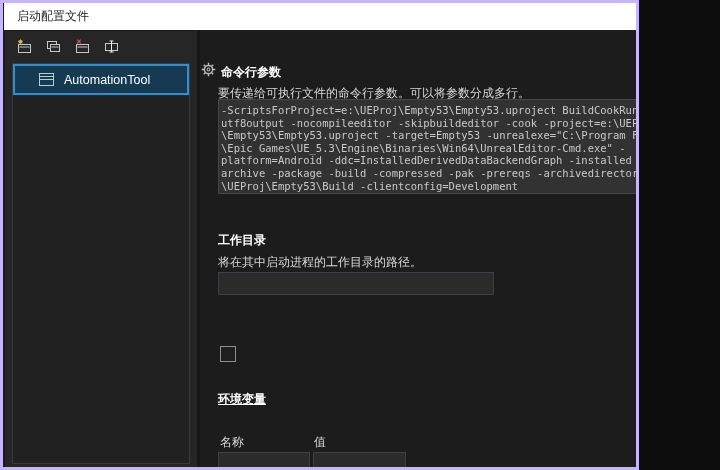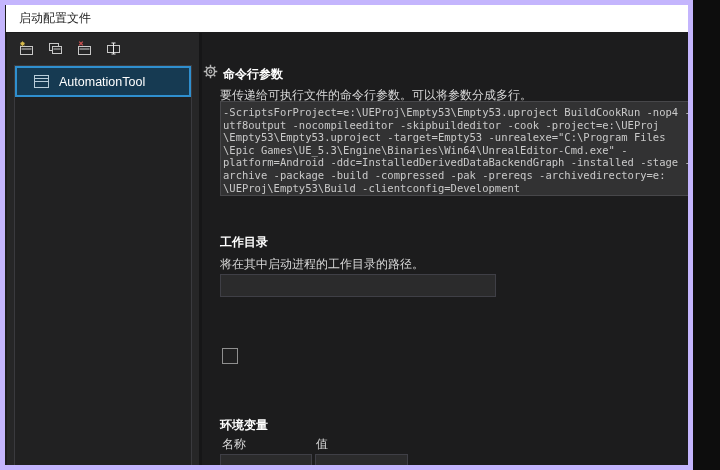--- a/index.html
+++ b/index.html
@@ -1,37 +1,37 @@
 <!DOCTYPE html>
 <html><head>
 <meta charset="utf-8">
 <style>
   * { margin:0; padding:0; box-sizing:border-box; }
   html,body { width:720px; height:470px; overflow:hidden; background:#0d0d0d;
               font-family:"Liberation Sans", sans-serif; }
-  #window { position:relative; width:693px; height:470px; background:#1c1c1d;
-            border:5px solid #c4b5fd; overflow:hidden; }
+  #window { position:relative; width:639px; height:470px; background:#1c1c1d;
+            border:3px solid #c4b5fd; overflow:hidden; }
 
   
   .titlebar { position:absolute; left:1px; top:0; width:717px; height:27px; background:#ffffff; }
   .titlebar .title { position:absolute; left:13px; top:0; line-height:27px; font-size:12px; color:#1e1e1e; }
   .close-btn { position:absolute; right:6px; top:3px; width:24px; height:22px; text-align:center;
                line-height:22px; font-size:17px; color:#2b2b2b; cursor:default; }
 
   
   .left-rail { position:absolute; left:2px; top:28px; width:192px; height:440px; background:#262627; }
   .gutter { position:absolute; left:194px; top:28px; width:3px; height:440px; background:#161617; }
 
   .toolbar { position:absolute; left:10px; top:6px; display:flex; gap:11px; }
   .tool-btn { width:18px; height:18px; display:flex; align-items:center; justify-content:center; }
 
   .listbox { position:absolute; left:7px; top:32px; width:178px; height:401px;
              background:#212122; border:1px solid #3a3a3e; }
   .profile-item { height:31px; border:2px solid #2f8fcf; background:#163a52;
-                  display:flex; align-items:center; padding-left:17px; }
+                  display:flex; align-items:center; padding-left:24px; }
   .profile-item .p-icon { margin-right:10px; display:flex; }
   .profile-item .p-label { color:#ffffff; font-size:12.5px; }
 
   
   .section-title { position:absolute; color:#ffffff; font-size:12px; font-weight:bold; }
   .section-desc  { position:absolute; color:#d8d8d8; font-size:12px; }
   .gear-wrap { position:absolute; left:198px; top:59px; }
 
   .cmdbox { position:absolute; left:215px; top:96px; width:477px; height:95px;
             background:#323233; border:1px solid #47474a; padding:4px 2px;
@@ -137,21 +137,21 @@
 platform=Android -ddc=InstalledDerivedDataBackendGraph -installed -stage -
 archive -package -build -compressed -pak -prereqs -archivedirectory=e:
 \UEProj\Empty53\Build -clientconfig=Development</div>
 
   <div class="section-title" style="left:215px; top:229px;">工作目录</div>
   <div class="section-desc" style="left:215px; top:251px;">将在其中启动进程的工作目录的路径。</div>
   <input id="wd-input" class="text-input" type="text" value="" style="">
 
   <div class="checkbox"></div>
 
-  <div class="section-title" style="left:215px; top:412px;">环境变量</div>
+  <div class="section-title" style="left:215px; top:388px;text-decoration:underline;">环境变量</div>
   <div class="col-header" style="left:217px; top:431px;">名称</div>
   <div class="col-header" style="left:311px; top:431px;">值</div>
   <input id="env-name-input" class="text-input" type="text" value="" style="">
   <input id="env-value-input" class="text-input" type="text" value="" style="">
 
   <div class="scrollbar">
     <div class="sb-arrow up">
         <span class="tri-up"></span>
       </div>
     <div class="sb-thumb"></div>

